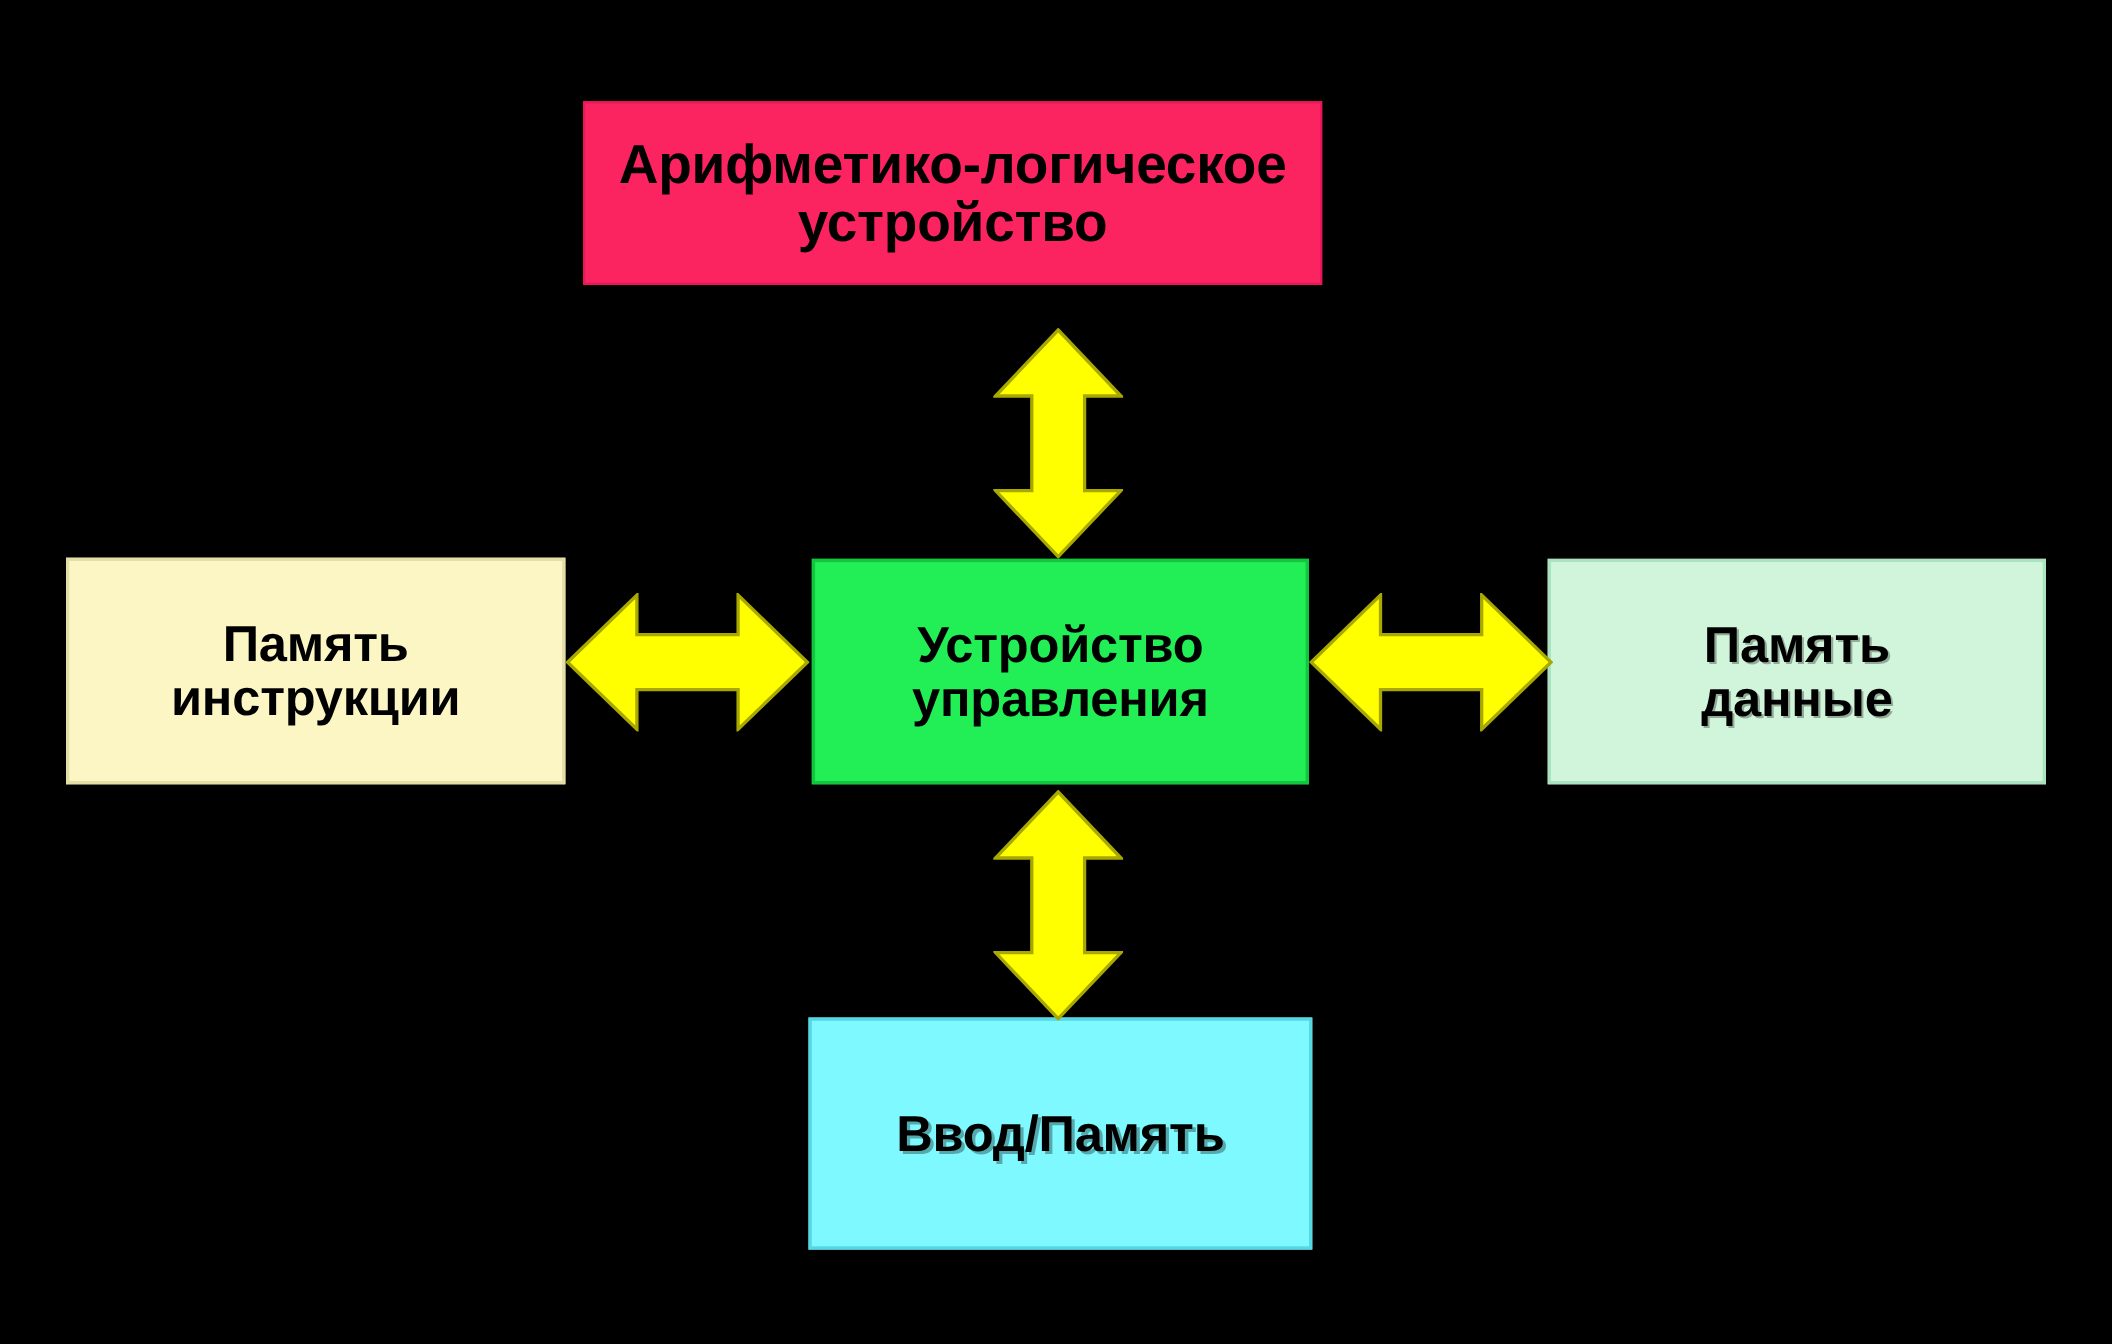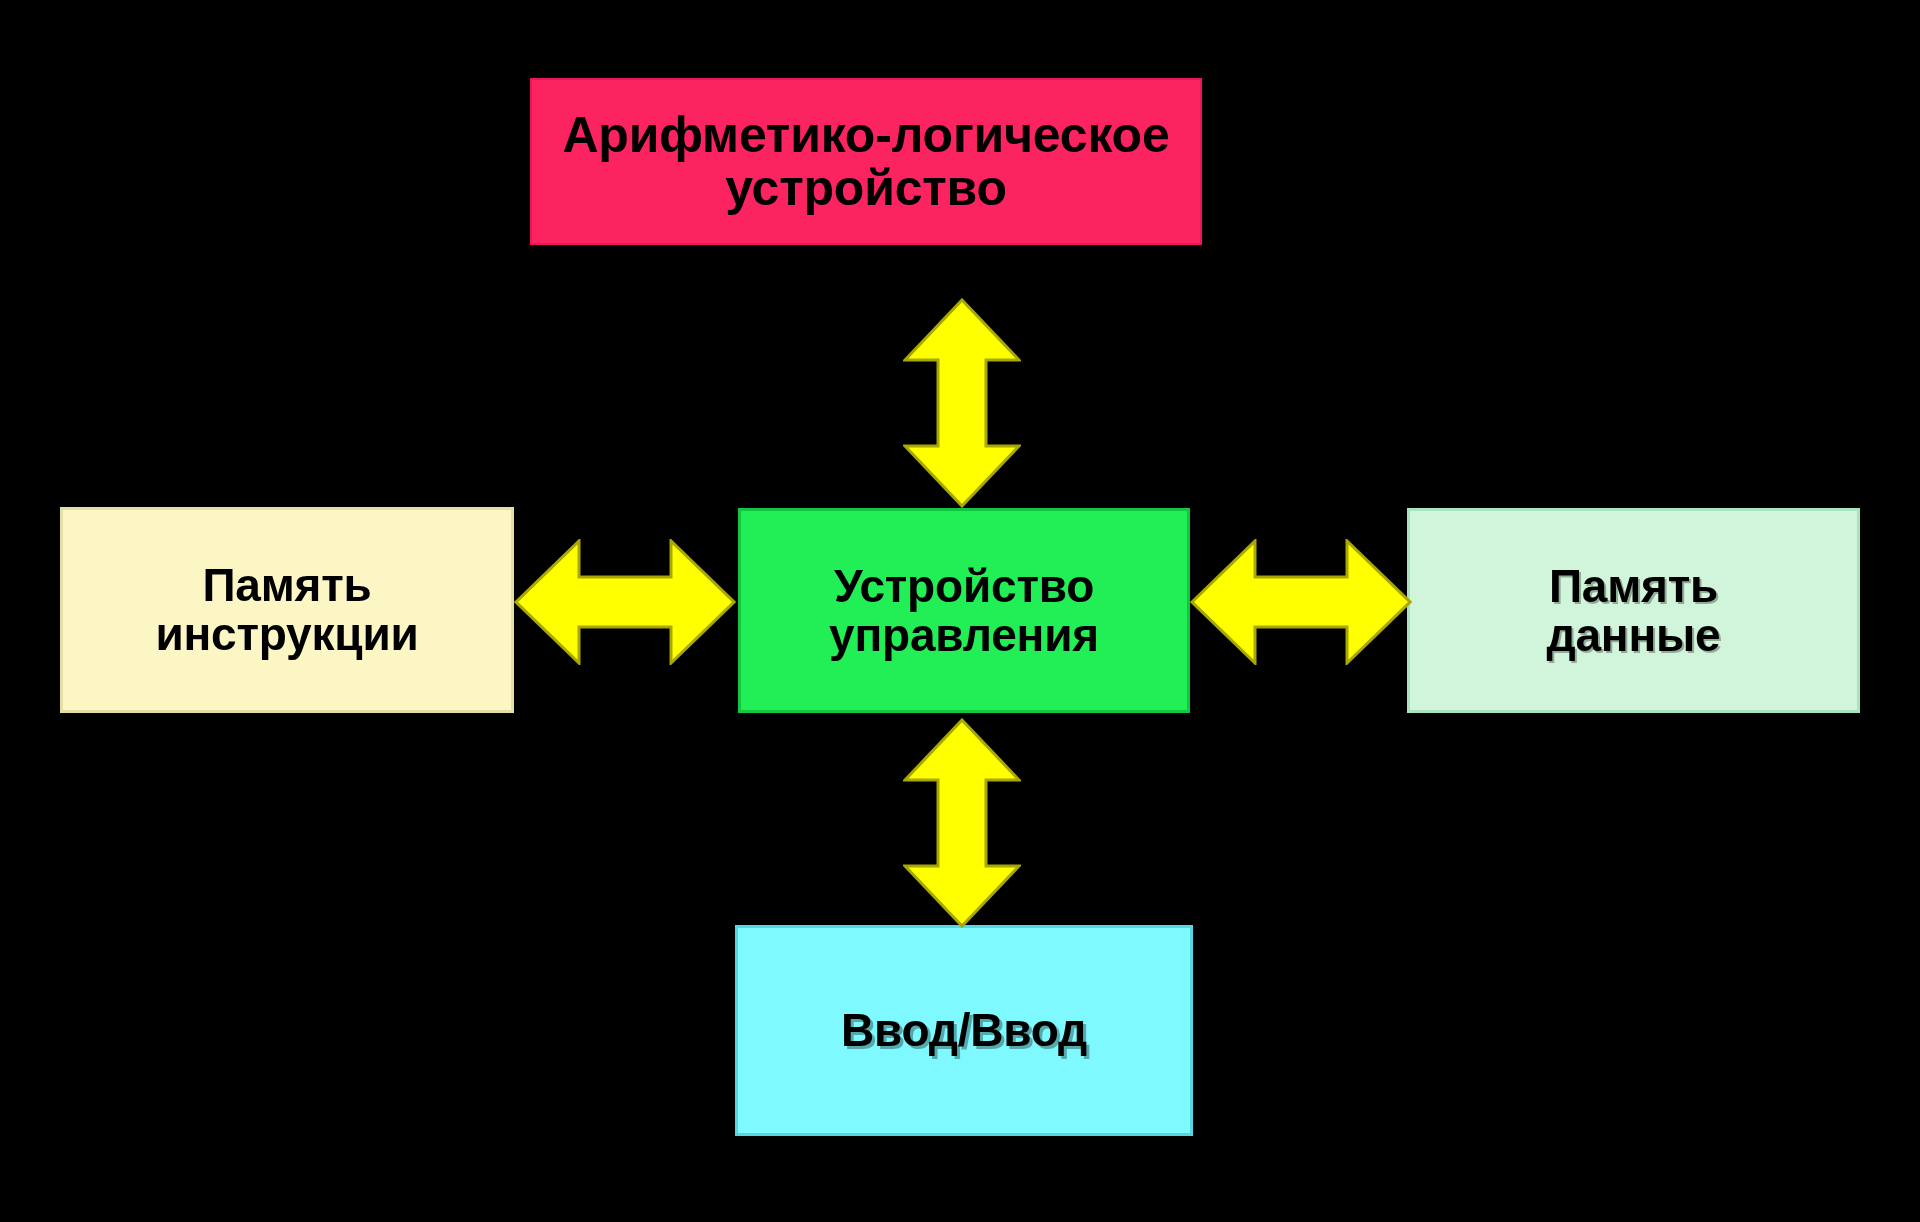--- a/index.html
+++ b/index.html
@@ -32,21 +32,21 @@
     font-weight: bold;
     line-height: 1.06;
     letter-spacing: -0.2px;
     white-space: pre-line;
     user-select: none;
   }
 
   
   #node-alu {
     left: 530px;
-    top: 78px;
+    top: 92px;
     width: 672px;
     height: 167px;
     background: #FC2361;
     border: 2px solid #E8175A;
     font-size: 50px;
     padding: 0 10px;
   }
 
   
   #node-control {
@@ -110,21 +110,21 @@
 
   <div class="node" id="node-control">Устройство
 управления</div>
 
   <div class="node" id="node-instr-mem">Память
 инструкции</div>
 
   <div class="node" id="node-data-mem">Память
 данные</div>
 
-  <div class="node" id="node-io">Ввод/Ввод</div>
+  <div class="node" id="node-io">Ввод/Память</div>
 
   <div class="arrow" id="arrow-alu-control" style="left:903px; top:298px;">
     <svg width="118" height="210" viewBox="0 0 118 210" aria-hidden="true">
       <polygon points="59,2 116,62 83,62 83,148 116,148 59,208 2,148 35,148 35,62 2,62" fill="#FFFF00" stroke="#A8A800" stroke-width="3" stroke-linejoin="miter"></polygon>
     </svg>
   </div>
 
   <div class="arrow" id="arrow-instrmem-control" style="left:514px; top:539px;">
     <svg width="222" height="126" viewBox="0 0 222 126" aria-hidden="true">
       <polygon points="2,63 65,2 65,38 157,38 157,2 220,63 157,124 157,88 65,88 65,124" fill="#FFFF00" stroke="#A8A800" stroke-width="3" stroke-linejoin="miter"></polygon>

